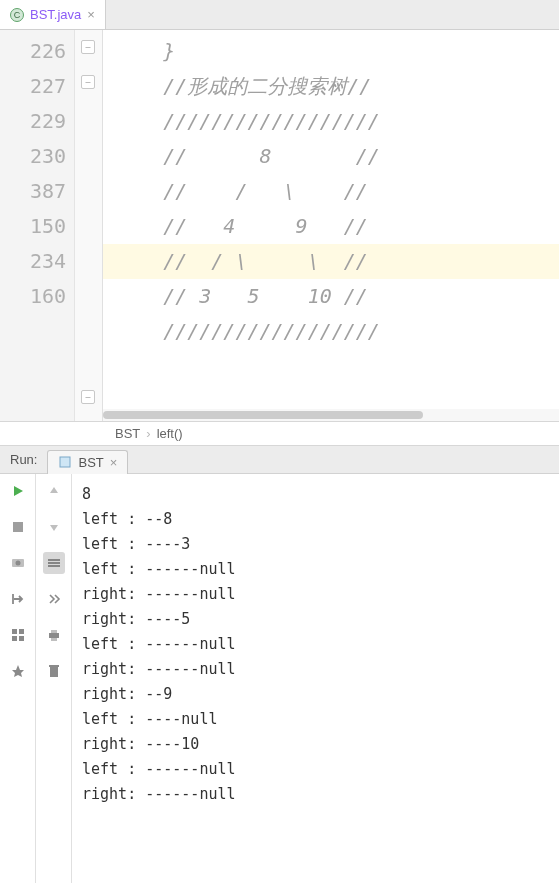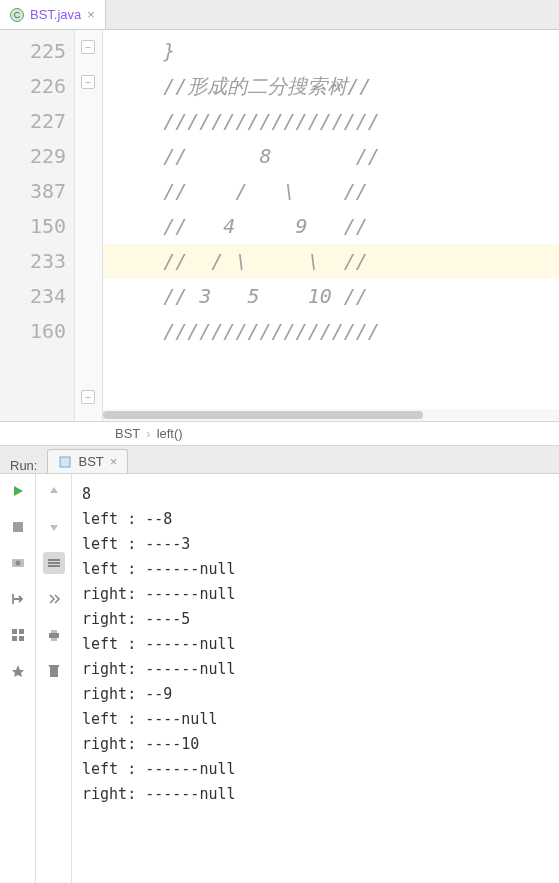--- a/index.html
+++ b/index.html
@@ -105,21 +105,21 @@
     font-size:13px;
     background:#fff;
     padding-left:115px;
   }
   .breadcrumb .sep{ color:#bbb; }
   .run-header {
     height:28px;
     background:#ececec;
     border-bottom:1px solid #d2d2d2;
     display:flex;
-    align-items:flex-end;
+    align-items:center;
     padding:0 10px;
     gap:10px;
     font-size:13px;
     color:#555;
   }
   .run-tab {
     display:flex;align-items:center;gap:6px;
     border:1px solid #c7c7c7;border-bottom:none;
     background:#f6f6f6;
     padding:2px 10px;border-radius:3px 3px 0 0;
@@ -168,27 +168,26 @@
           <text x="7" y="10" text-anchor="middle" font-size="9" fill="#3d6b45" font-family="Arial">C</text>
         </svg>
     </span>
     <span class="tab-label">BST.java</span>
     <span class="tab-close">×</span>
   </div>
 </div>
 
 <div class="editor-area">
   <div class="gutter">
-    <div class="gutter-line">225</div>
     <div class="gutter-line">226</div>
     <div class="gutter-line">227</div>
     <div class="gutter-line">229</div>
+    <div class="gutter-line">230</div>
     <div class="gutter-line">387</div>
     <div class="gutter-line">150</div>
-    <div class="gutter-line">233</div>
     <div class="gutter-line">234</div>
     <div class="gutter-line">160</div>
   </div>
   <div class="gutter2">
     <div class="fold-mark" style="top:10px">–</div>
     <div class="fold-mark" style="top:45px">–</div>
     <div class="fold-mark" style="top:360px">–</div>
   </div>
   <div class="code"><div class="code-line"><span>    }</span></div><div class="code-line"><span>    //形成的二分搜索树//</span></div><div class="code-line"><span>    //////////////////</span></div><div class="code-line"><span>    //      8       //</span></div><div class="code-line"><span>    //    /   \    //</span></div><div class="code-line"><span>    //   4     9   //</span></div><div class="code-line hl"><span>    //  / \     \  //</span></div><div class="code-line"><span>    // 3   5    10 //</span></div><div class="code-line"><span>    //////////////////</span></div><div class="code-line"><span></span></div><div class="code-line"><span></span></div></div>
   <div class="hscroll">

